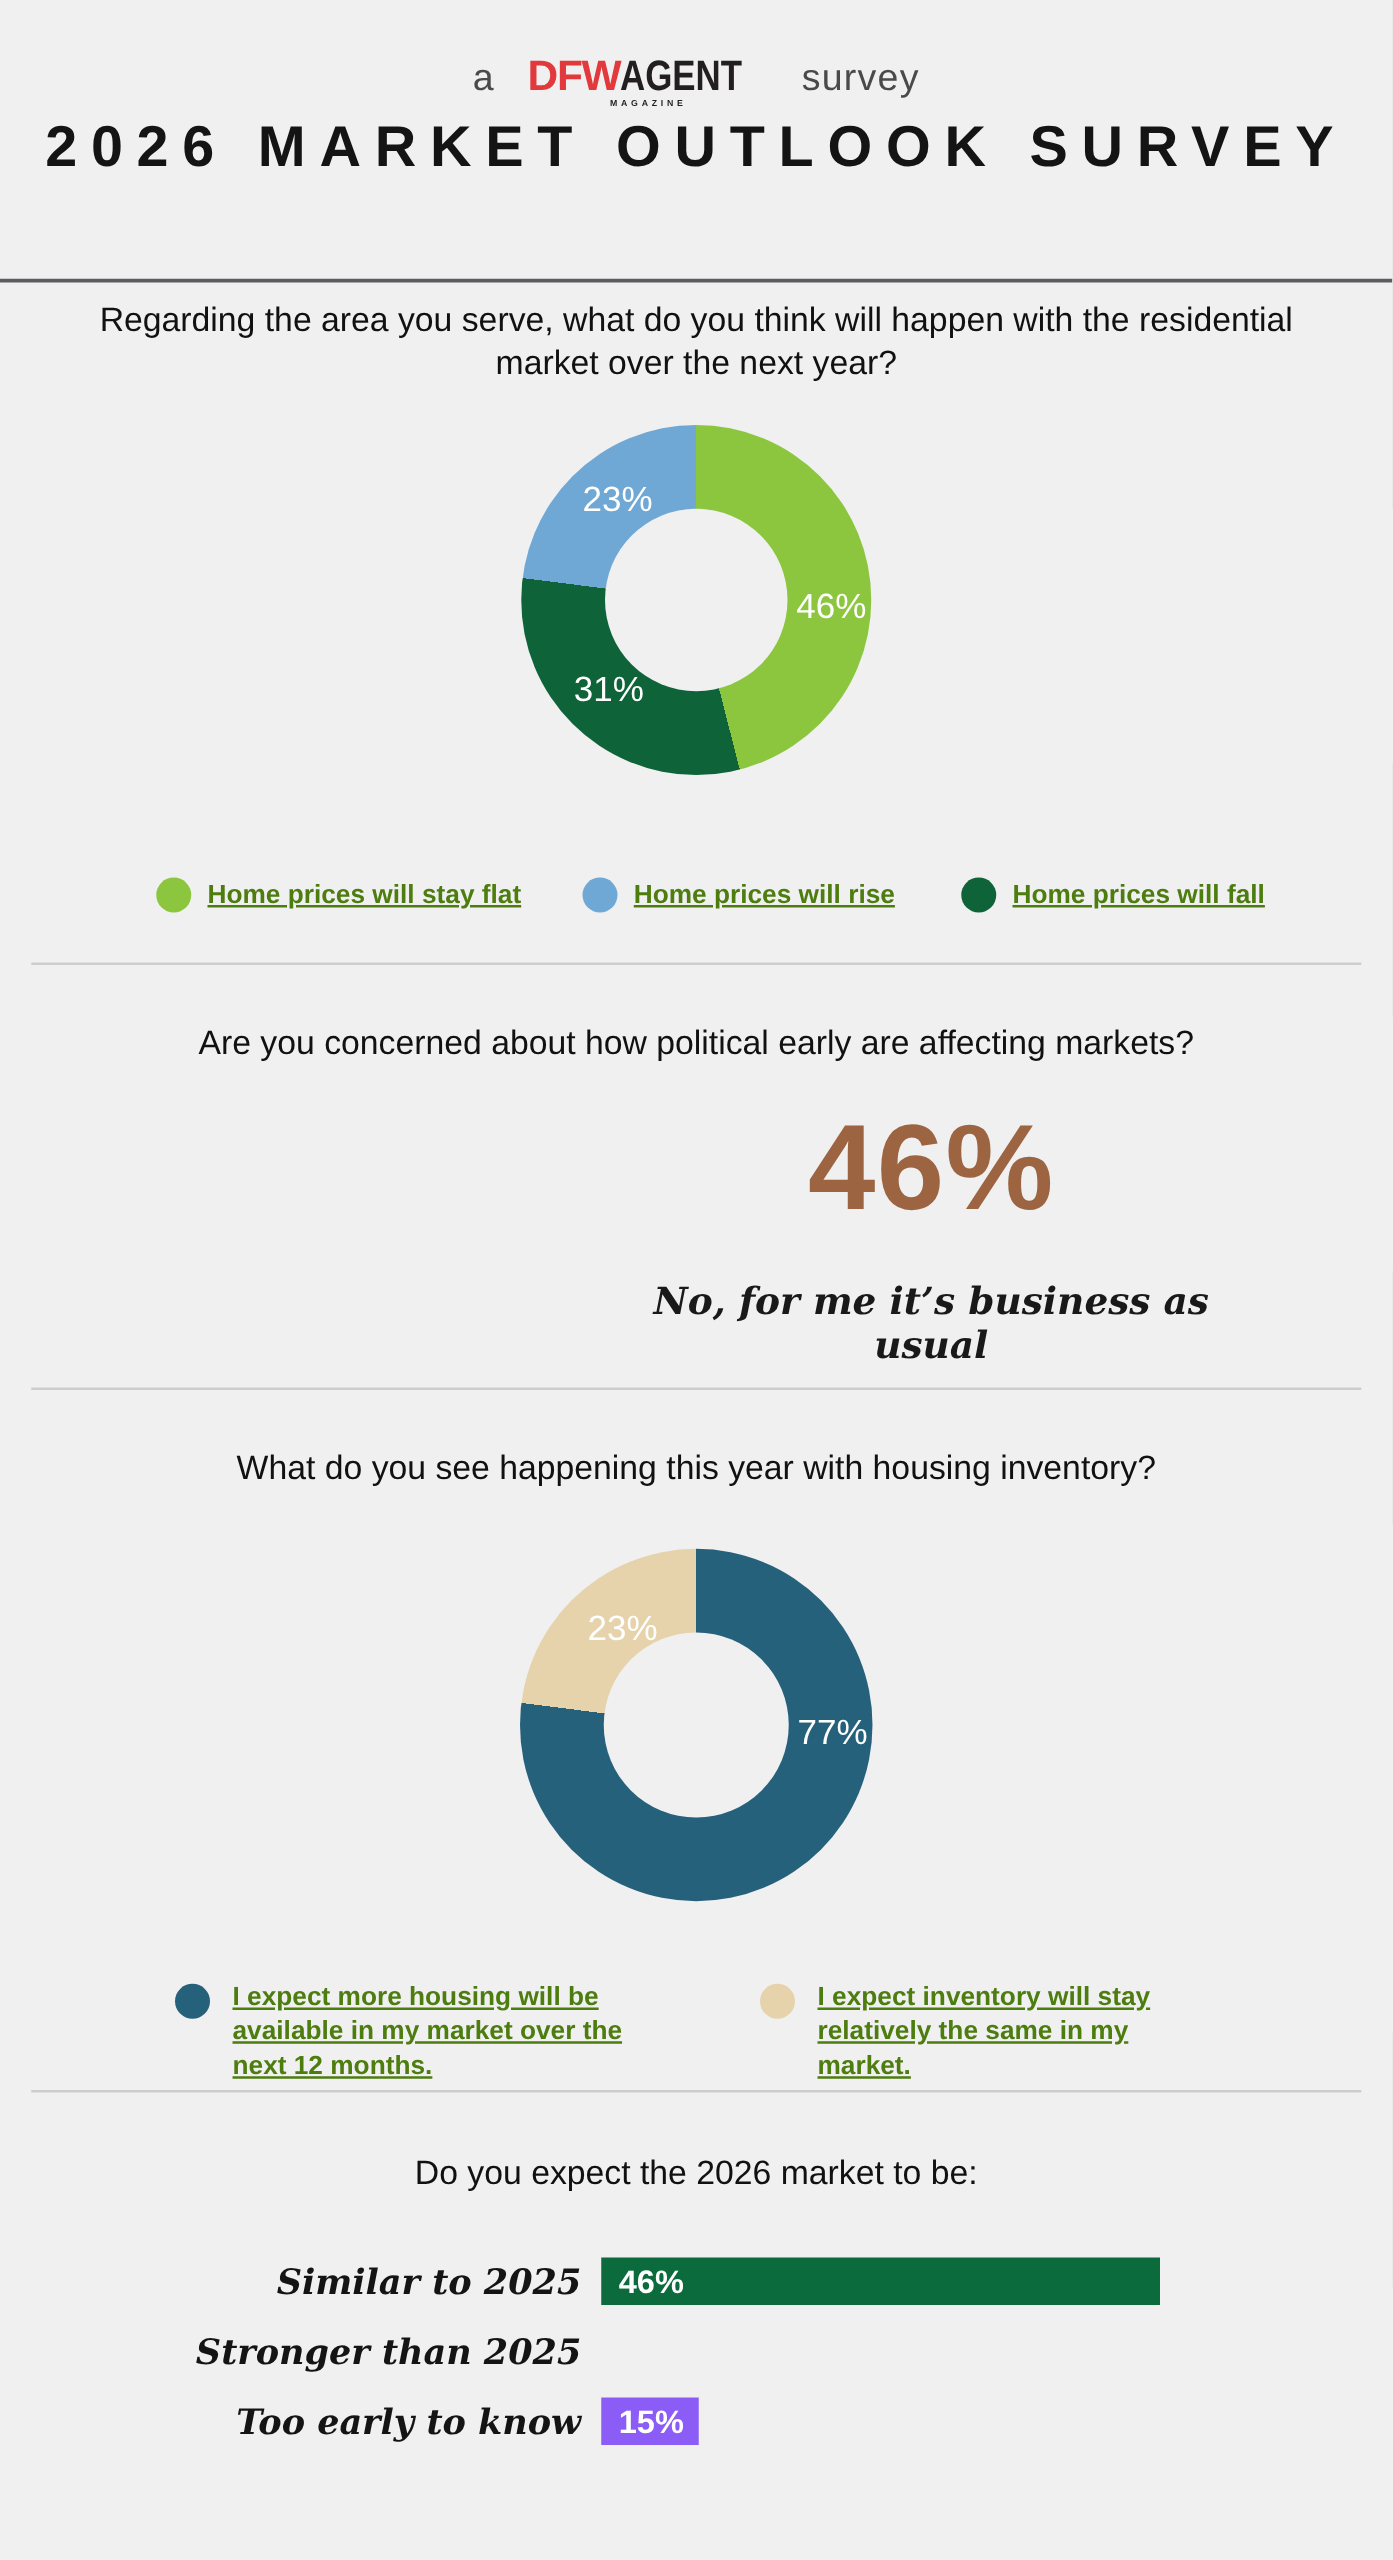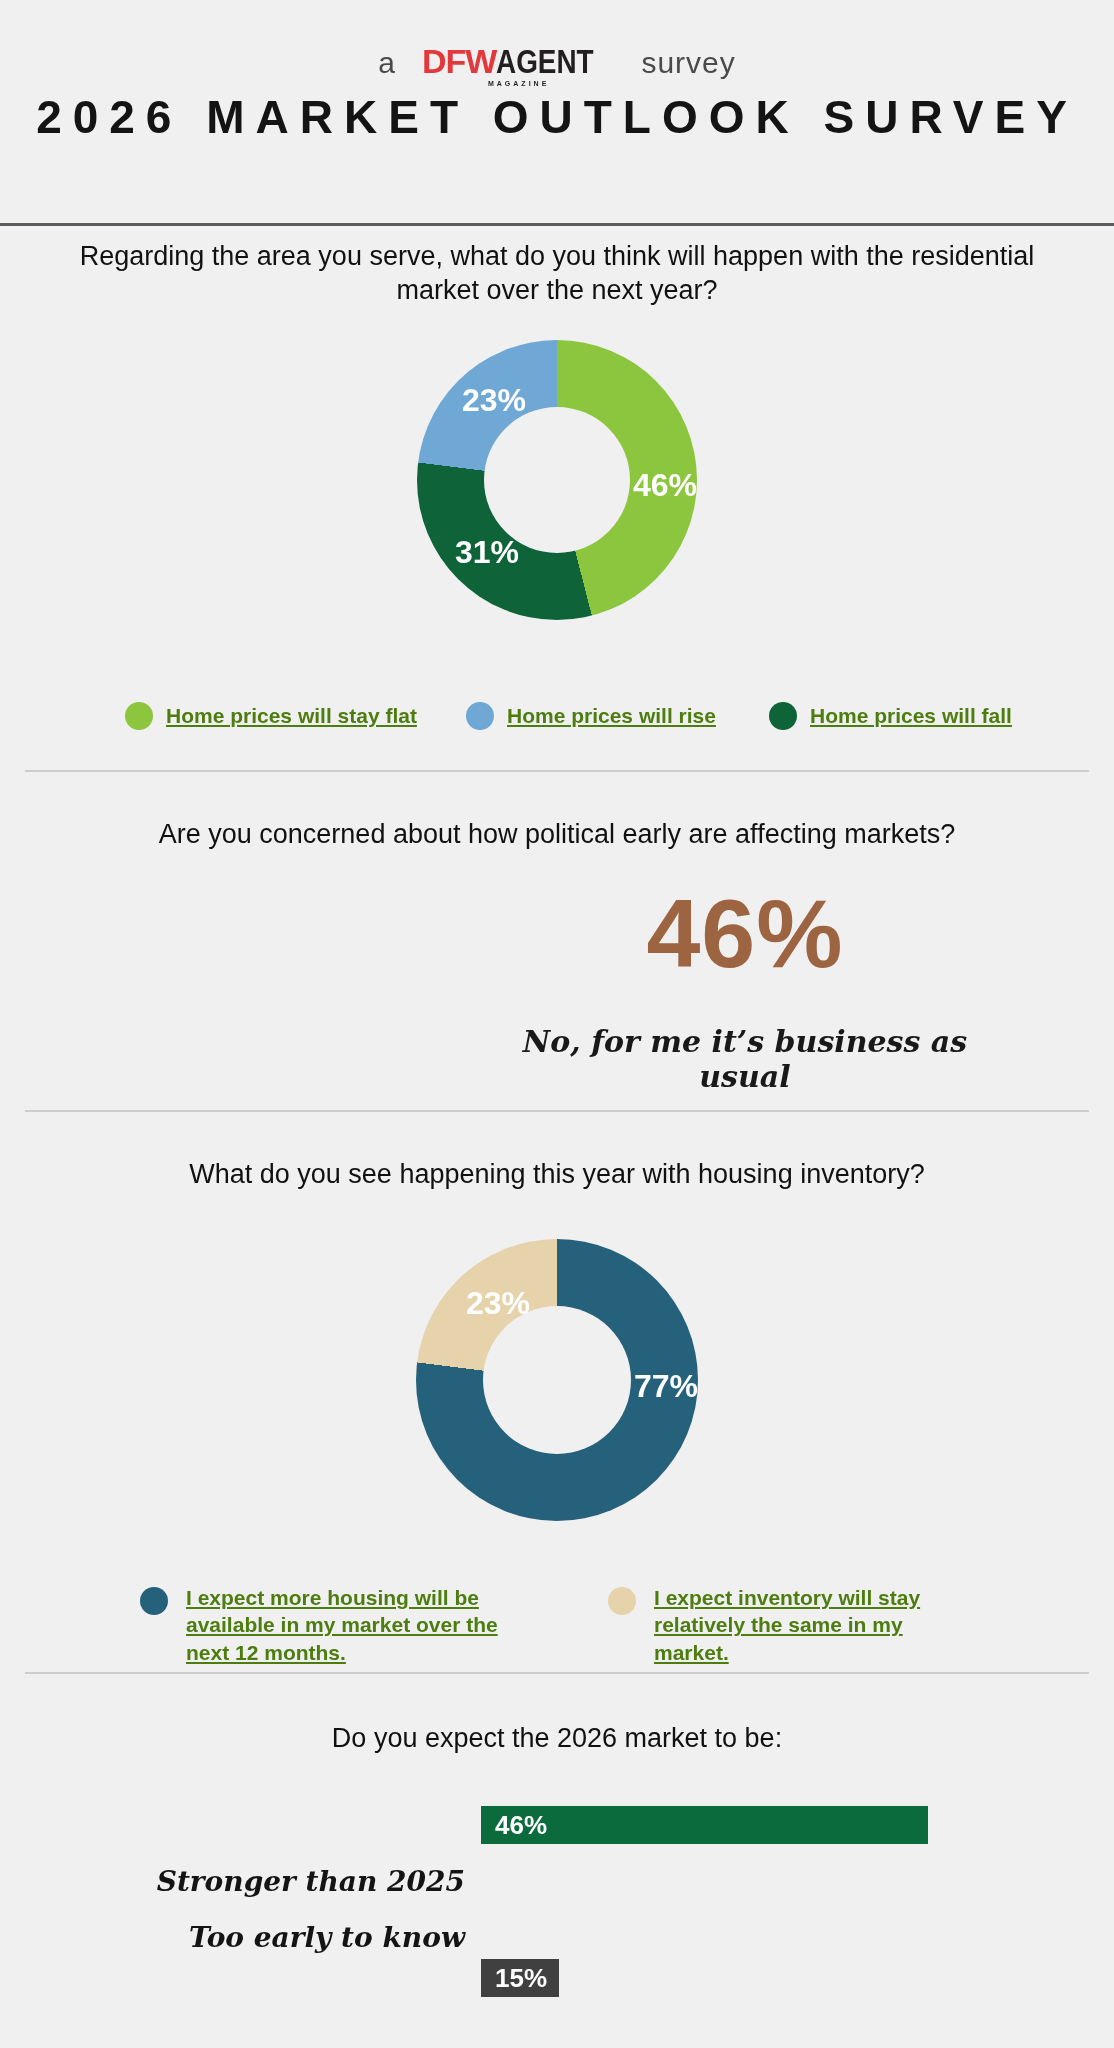--- a/index.html
+++ b/index.html
@@ -53,21 +53,21 @@
   .donut-hole {
     position:absolute; left:50%; top:50%; transform:translate(-50%,-50%);
     background:#f0f0f1; border-radius:50%;
   }
   #donut1 { left:417px; top:340px; width:280px; height:280px; }
   #donut1 .donut-hole { width:146px; height:146px; }
   #donut2 { left:416px; top:1239px; width:282px; height:282px; }
   #donut2 .donut-hole { width:148px; height:148px; }
   .slice-label {
     position:absolute; transform:translate(-50%,-50%);
-    color:#fff; font-size:32px; font-weight:700; white-space:nowrap;
+    color:#fff; font-size:28px; font-weight:400; white-space:nowrap;
   }
   .d1-l1 { left:248px; top:145px; }
   .d1-l2 { left:70px;  top:212px; }
   .d1-l3 { left:77px;  top:60px; }
   .d2-l1 { left:250px; top:147px; }
   .d2-l2 { left:82px;  top:64px; }
 
   
   .legend-item { position:absolute; display:flex; align-items:center; gap:13px; }
   .legend-dot { width:28px; height:28px; border-radius:50%; flex:none; }
@@ -164,27 +164,28 @@
   </div>
   <div class="legend2-item" id="leg2-2">
     <span class="legend-dot" style="background-color: rgb(230, 211, 171);"></span>
     <span class="legend-label">I expect inventory will stay relatively the same in my market.</span>
   </div>
   <div class="section-rule" style="top:1672px"></div>
 
   <div class="q-head" id="q4-head">Do you expect the 2026 market to be:</div>
 
   <div class="bar-row" id="bar-row-0">
+    <div class="bar-cat">Similar to 2025</div>
     <div class="bar-fill" style="width: 447px; background-color: rgb(12, 107, 60);">
       <span class="bar-value">46%</span>
     </div>
   </div>
   <div class="bar-row" id="bar-row-1">
     <div class="bar-cat">Stronger than 2025</div>
   </div>
   <div class="bar-row" id="bar-row-2">
     <div class="bar-cat">Too early to know</div>
-    <div class="bar-fill" style="width: 78px; background-color: #404040; margin-top: 41px;">
+    <div class="bar-fill" style="width: 78px; background-color: #8b5cf6;">
       <span class="bar-value">15%</span>
     </div>
   </div>
 
 </div>
 
 </body></html>

